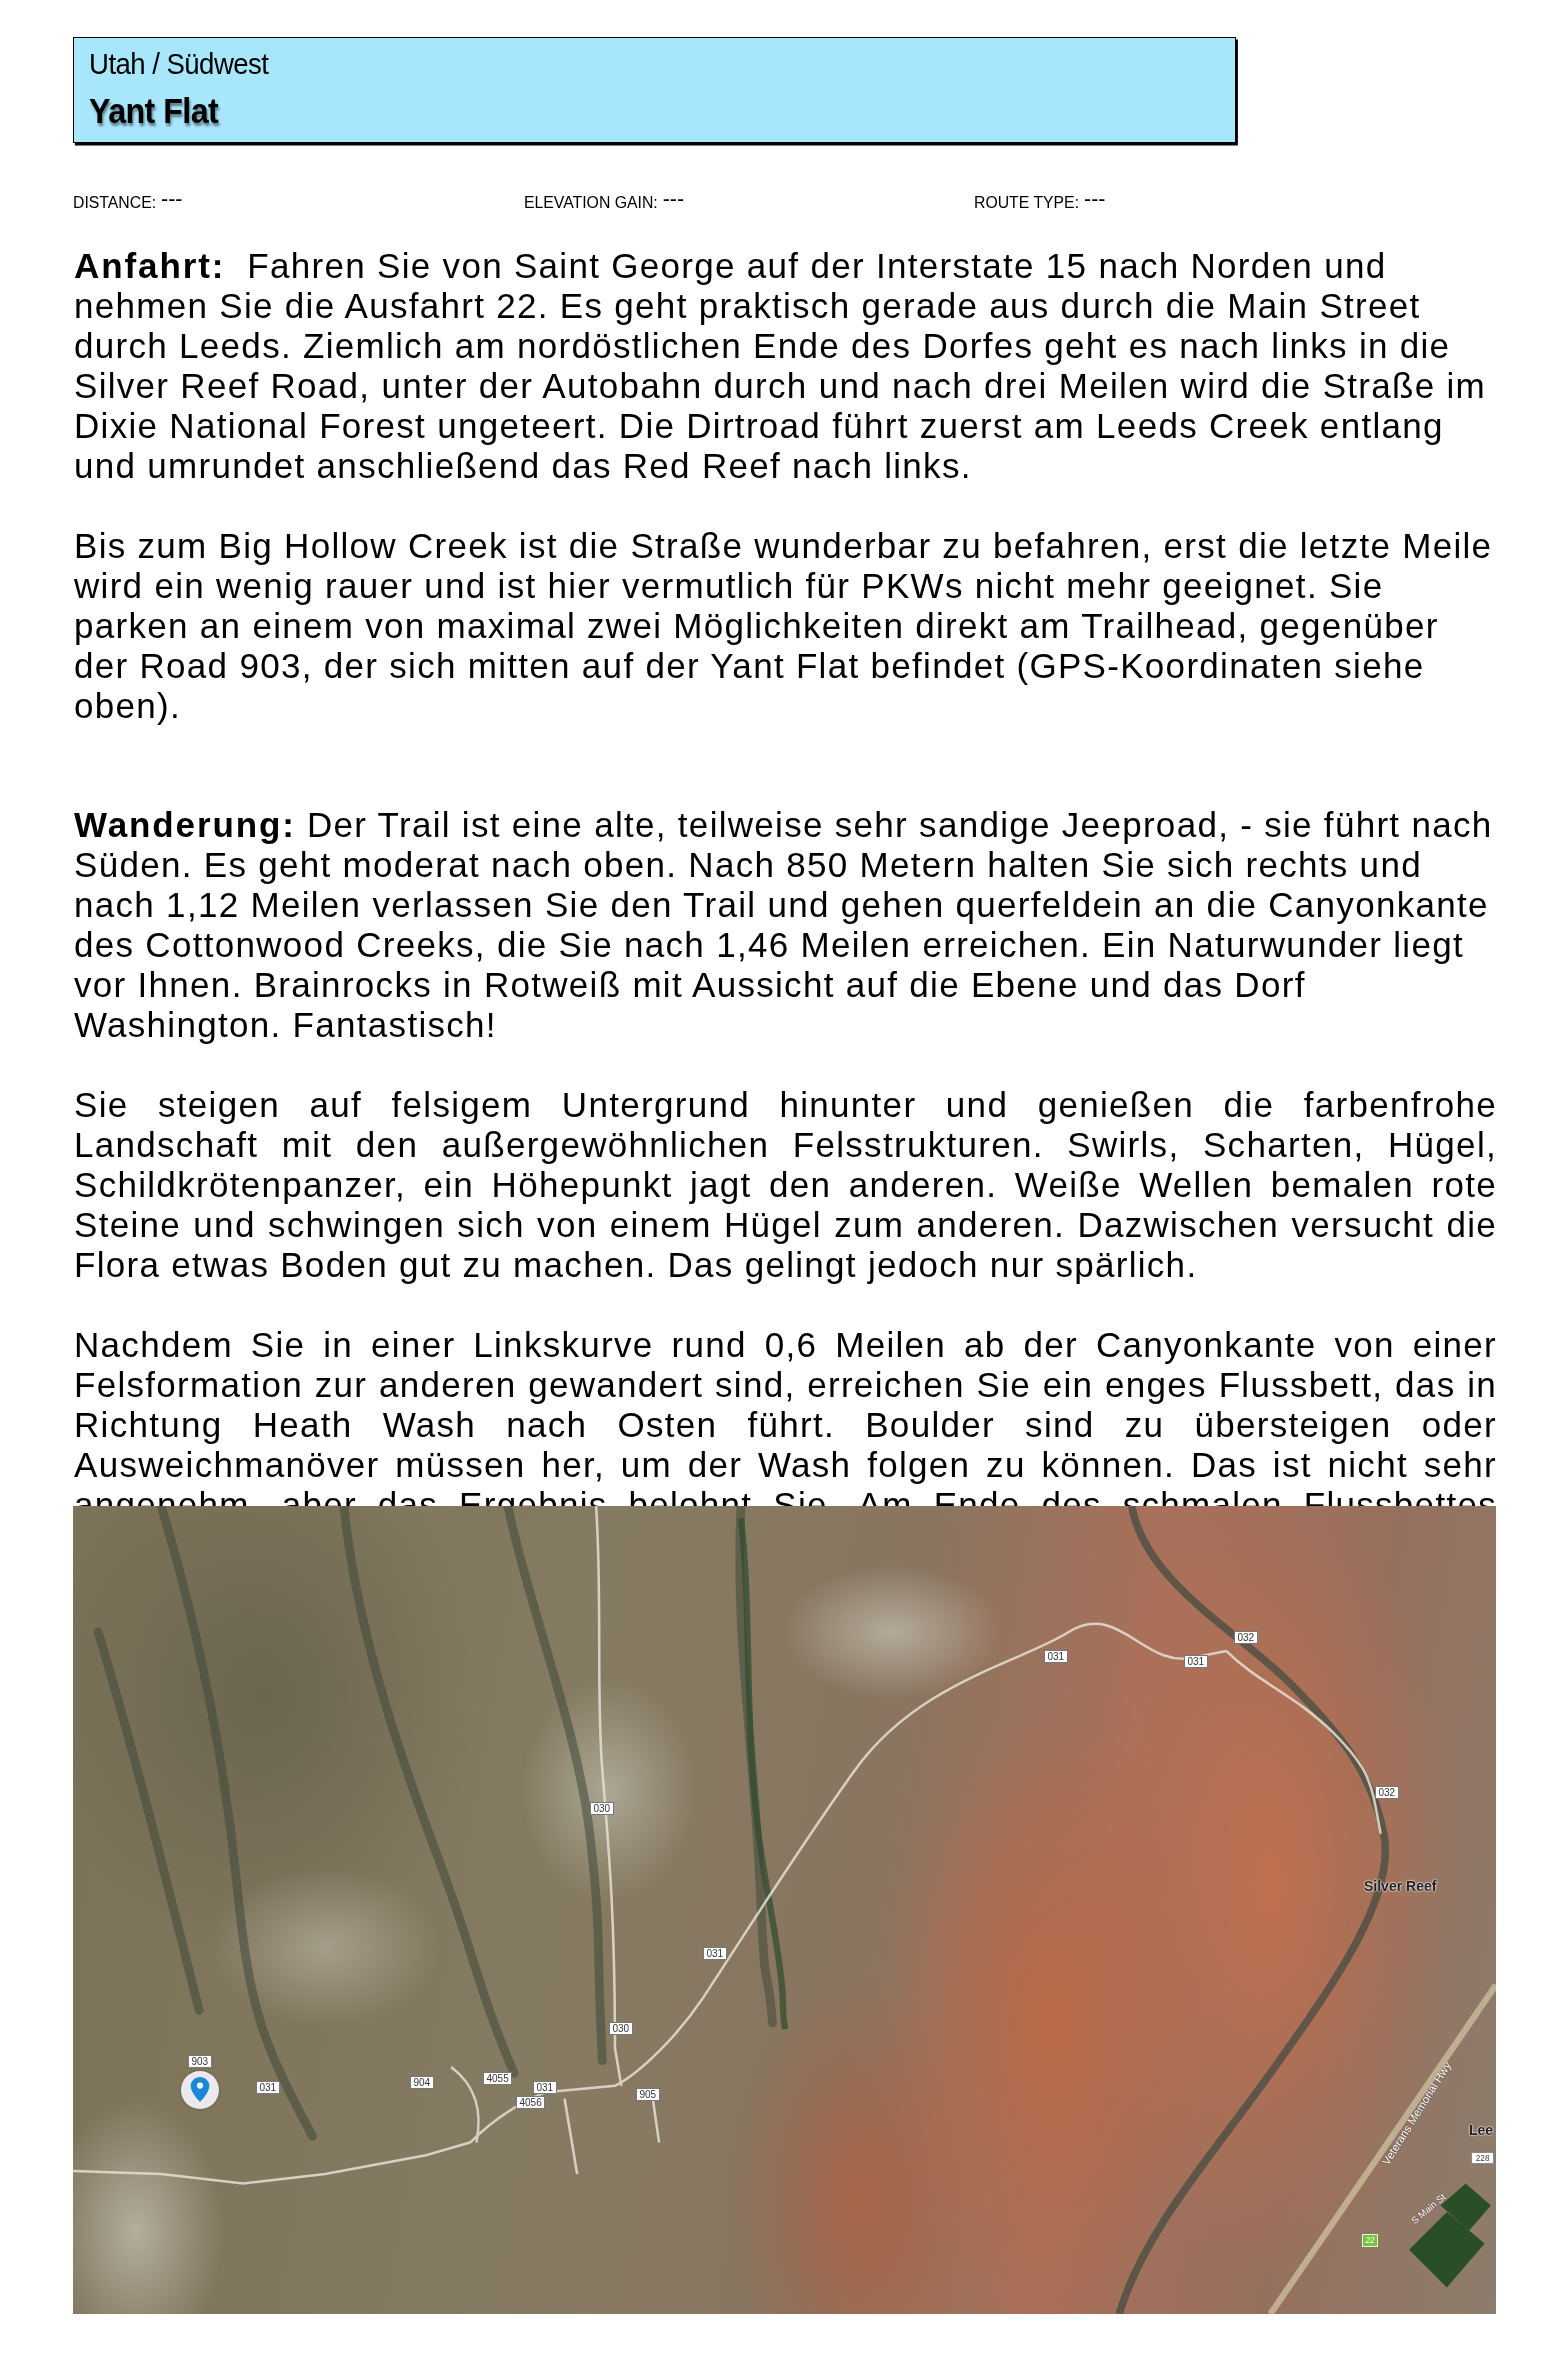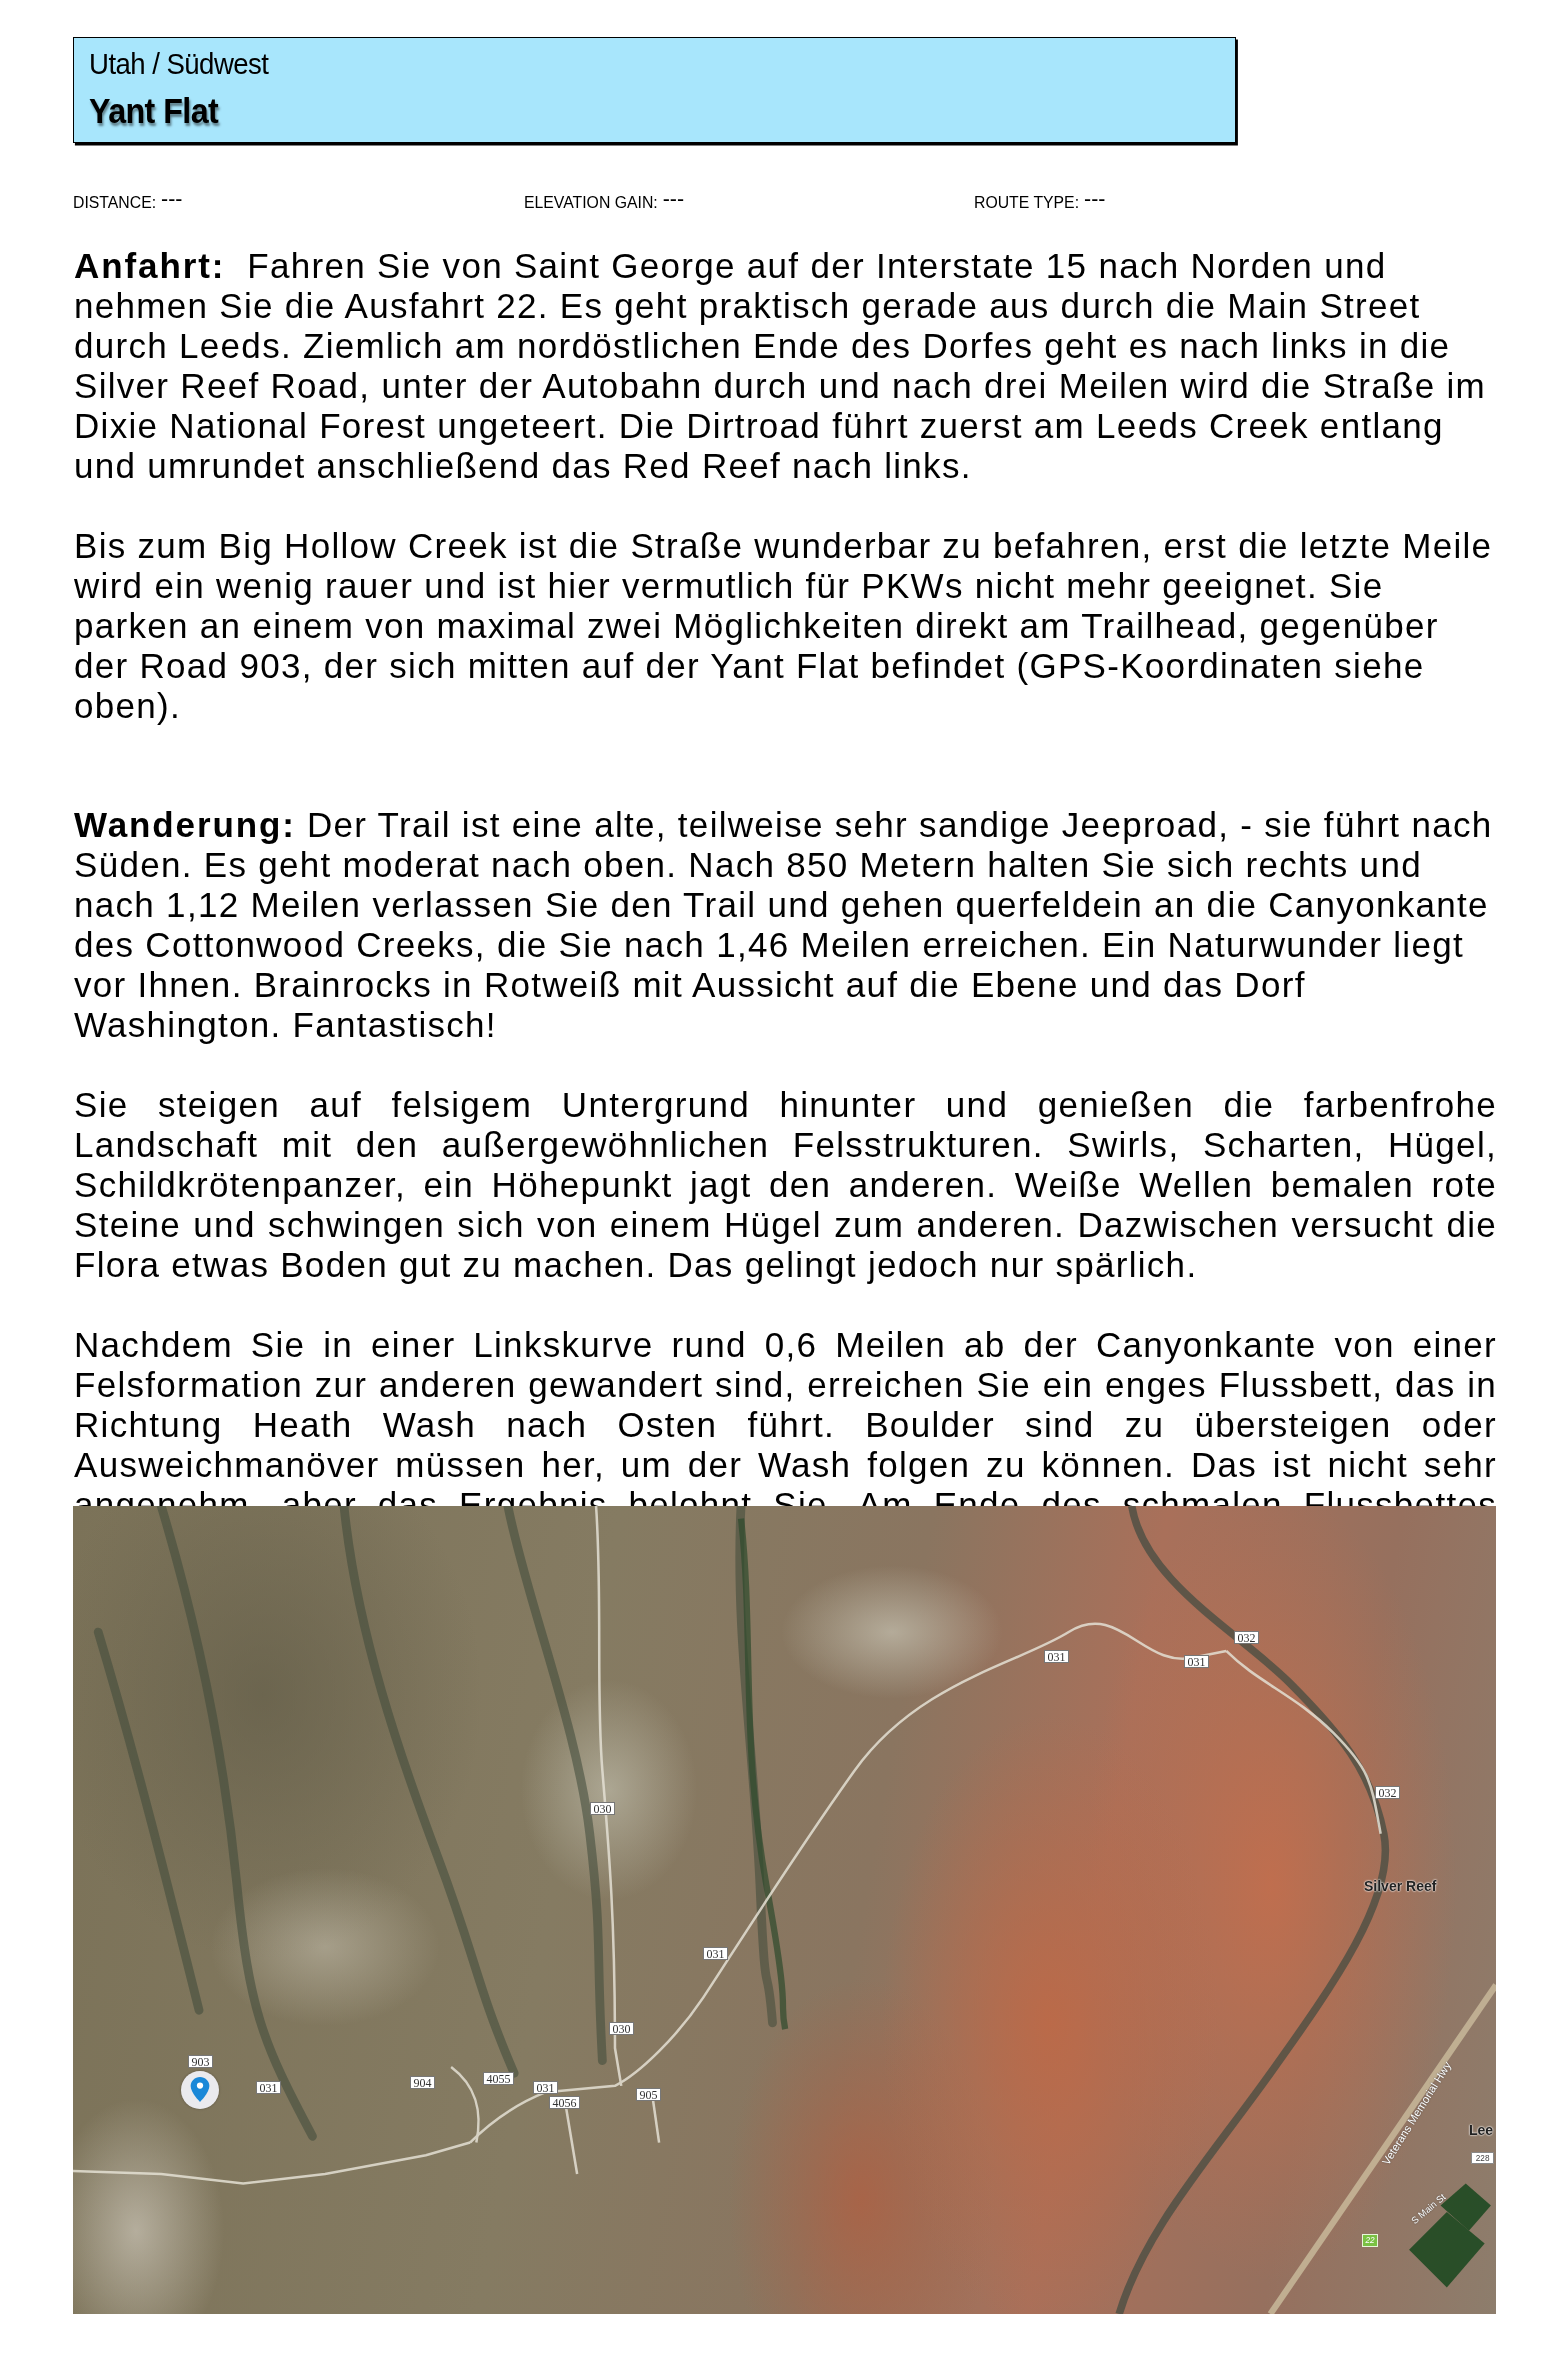--- a/index.html
+++ b/index.html
@@ -43,22 +43,22 @@
       radial-gradient(ellipse 189px 315px at 788px 693px, rgba(175,95,65,0.75), rgba(175,95,65,0) 70%),
       radial-gradient(ellipse 158px 95px at 819px 126px, rgba(215,215,200,0.55), rgba(215,215,200,0) 70%),
       radial-gradient(ellipse 126px 158px at 536px 284px, rgba(210,210,195,0.5), rgba(210,210,195,0) 70%),
       radial-gradient(ellipse 164px 113px at 252px 441px, rgba(210,205,190,0.45), rgba(210,205,190,0) 70%),
       radial-gradient(ellipse 126px 189px at 63px 725px, rgba(225,220,210,0.55), rgba(225,220,210,0) 70%),
       radial-gradient(ellipse 315px 378px at 189px 189px, rgba(95,90,70,0.6), rgba(95,90,70,0) 70%),
       linear-gradient(100deg, #7b7258 0%, #857b62 35%, #8a7560 55%, #a9705a 70%, #96705e 85%, #8d7d6c 100%);
   }
   .map svg { position: absolute; left: 0; top: 0; width: 100%; height: 100%; }
   .road-label {
-    position: absolute; background: #fff; border: 0.6px solid #777; font-size: 12px;
-    padding: 0.6px 2.5px; color: #333; font-family: Liberation Serif, serif;
+    position: absolute; background: #fff; border: 0.6px solid #777; font-size: 10px;
+    padding: 0.6px 2.5px; color: #333; font-family: Liberation Sans, sans-serif;
     line-height: 10px;
   }
   .place-label {
     position: absolute; font-size: 14px; color: #222; font-weight: bold;
     text-shadow: 0 0 1.9px #fff, 0 0 1.9px #fff;
   }
   .hwy-label {
     position: absolute; font-size: 11.3px; color: #fff; text-shadow: 0 0 1.3px #333;
     transform: rotate(-58deg); transform-origin: left bottom; white-space: nowrap;
   }
@@ -145,21 +145,21 @@
 
   <span class="road-label" style="left:517px; top:296px;">030</span>
   <span class="road-label" style="left:536px; top:516px;">030</span>
   <span class="road-label" style="left:630px; top:441px;">031</span>
   <span class="road-label" style="left:971px; top:144px;">031</span>
   <span class="road-label" style="left:1111px; top:149px;">031</span>
   <span class="road-label" style="left:460px; top:575px;">031</span>
   <span class="road-label" style="left:1161px; top:125px;">032</span>
   <span class="road-label" style="left:1302px; top:280px;">032</span>
   <span class="road-label" style="left:410px; top:566px;">4055</span>
-  <span class="road-label" style="left:476px; top:590px;">4056</span>
+  <span class="road-label" style="left:443px; top:590px;">4056</span>
   <span class="road-label" style="left:563px; top:582px;">905</span>
   <span class="road-label" style="left:115px; top:549px;">903</span>
   <span class="road-label" style="left:183px; top:575px;">031</span>
   <span class="road-label" style="left:337px; top:570px;">904</span>
 
   <span class="place-label" style="left:1291px; top:372px;">Silver Reef</span>
   <span class="place-label" style="left:1396px; top:616px;">Lee</span>
   <span class="hwy-label" style="left:1317px; top:649px;">Veterans Memorial Hwy</span>
   <span class="street-label" style="left:1343px; top:709px;">S Main St</span>
   <span class="exit-badge" style="left:1289px; top:728px;">22</span>

